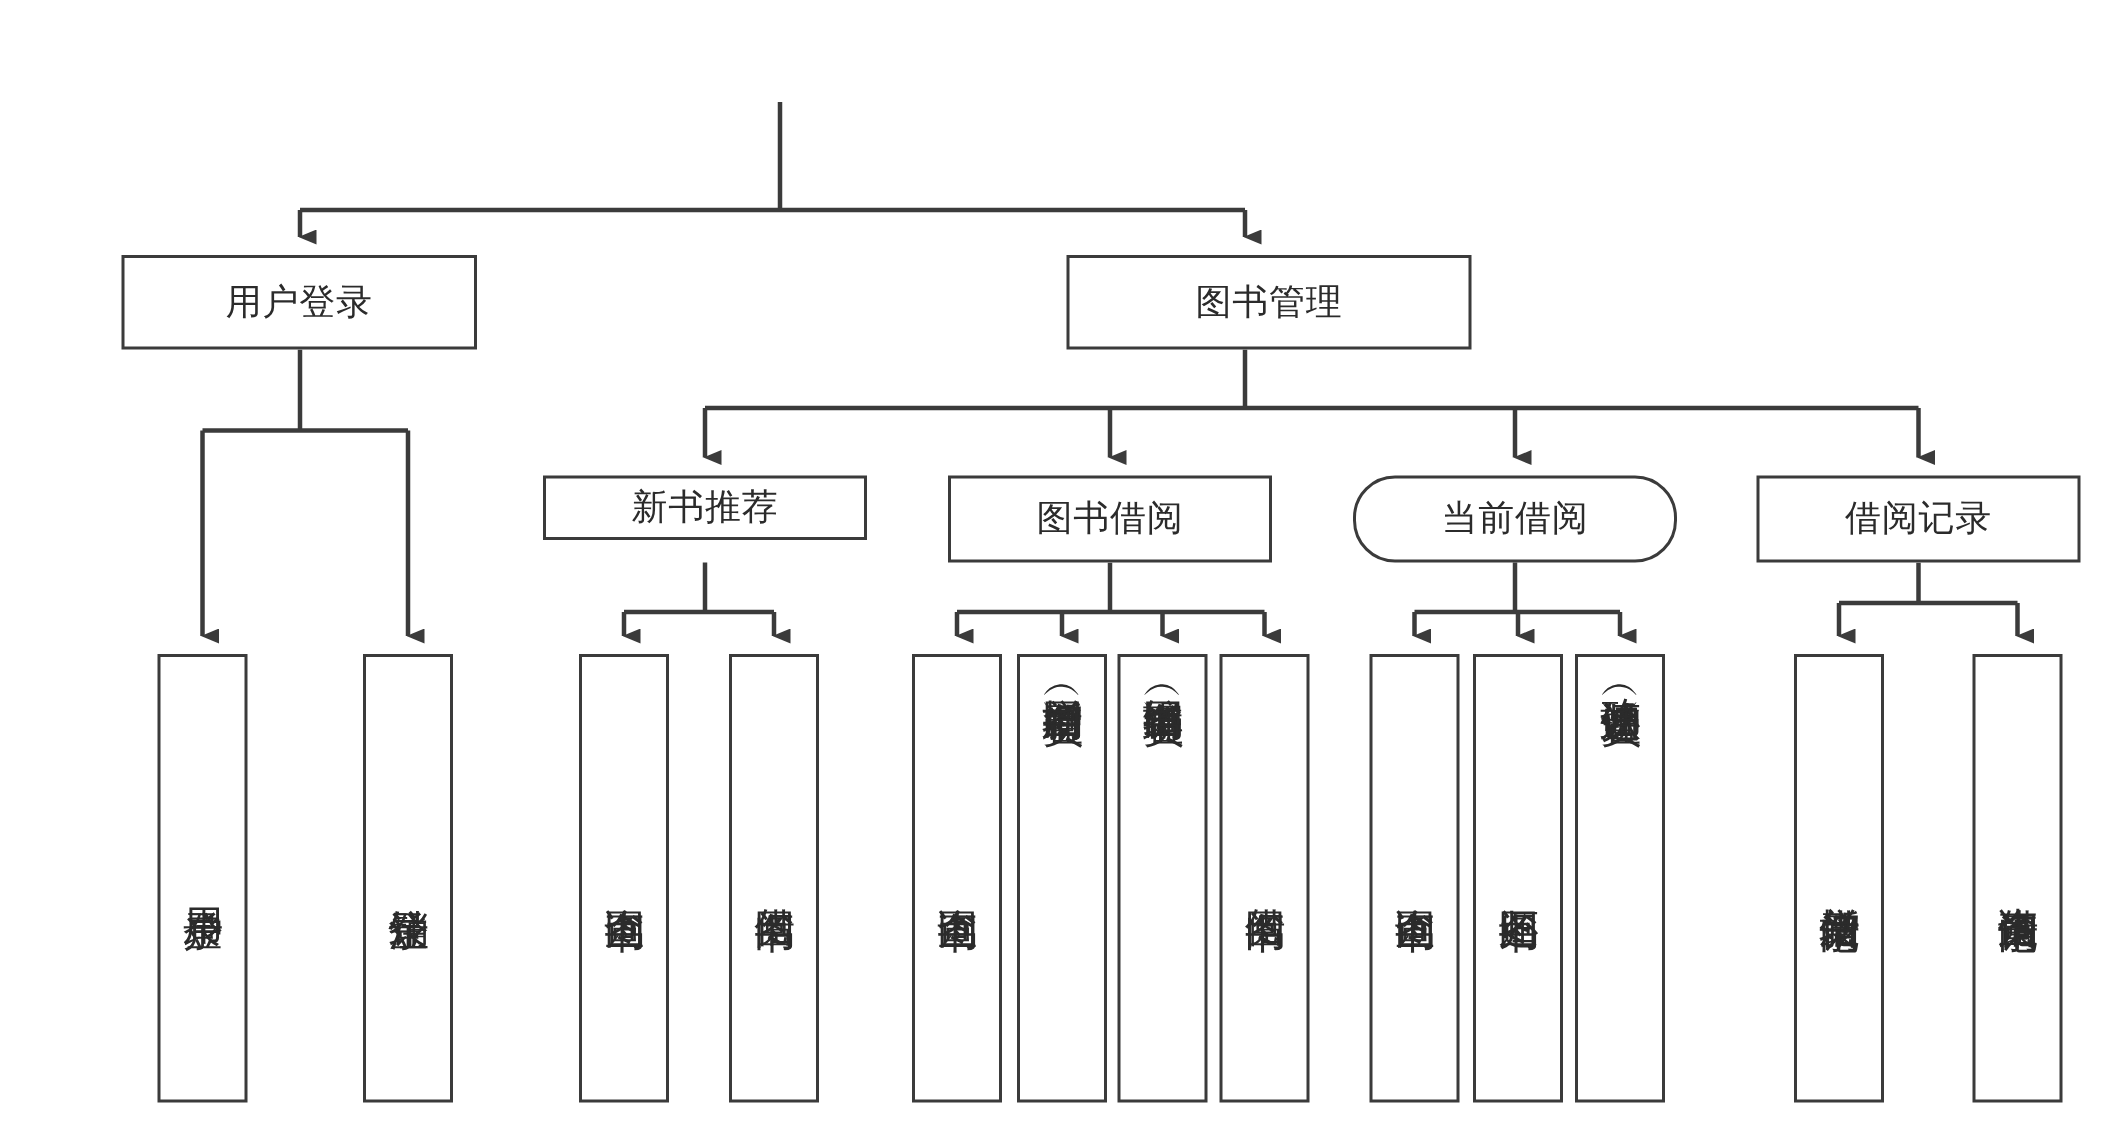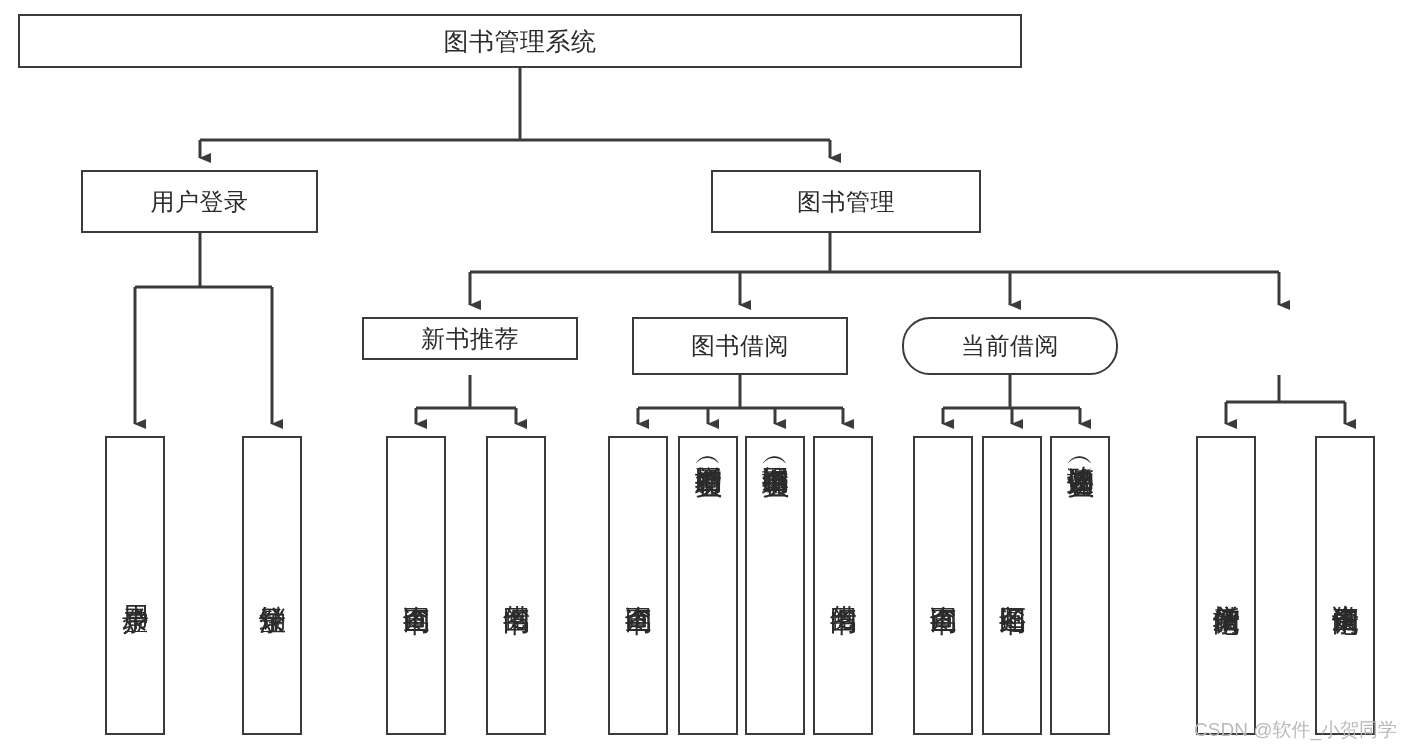--- a/index.html
+++ b/index.html
@@ -128,40 +128,40 @@
       <path d="M 1012 408 L 1012 424" marker-end="url(#arrow)"></path>
       <path d="M 1080 408 L 1080 424" marker-end="url(#arrow)"></path>
 
       <path d="M 1279 375 L 1279 402"></path>
       <path d="M 1226 402 L 1345 402"></path>
       <path d="M 1226 402 L 1226 424" marker-end="url(#arrow)"></path>
       <path d="M 1345 402 L 1345 424" marker-end="url(#arrow)"></path>
     </g>
   </svg>
 
-  <div class="node root horiz" style="left:18px; top:14px; width:1004px; height:54px;">
-    <span class="node-label">图书管理系统</span>
-  </div>
 
   <div class="node horiz" style="left:81px; top:170px; width:237px; height:63px;">
     <span class="node-label">用户登录</span>
   </div>
   <div class="node horiz" style="left:711px; top:170px; width:270px; height:63px;">
     <span class="node-label">图书管理</span>
   </div>
 
   <div class="node horiz" style="left:362px; top:317px; width:216px; height:43px;">
     <span class="node-label">新书推荐</span>
   </div>
   <div class="node horiz" style="left:632px; top:317px; width:216px; height:58px;">
     <span class="node-label">图书借阅</span>
   </div>
   <div class="node horiz" style="left:902px; top:317px; width:216px; height:58px;border-radius:28px;">
     <span class="node-label">当前借阅</span>
   </div>
+  <div class="node horiz" style="left:1171px; top:317px; width:216px; height:58px;">
+    <span class="node-label">借阅记录</span>
+  </div>
 
   <div class="node vert centered" style="left:105px; top:436px; width:60px; height:299px;">
     <span class="node-label">用户登录</span>
   </div>
   <div class="node vert centered" style="left:242px; top:436px; width:60px; height:299px;">
     <span class="node-label">注销登录</span>
   </div>
   <div class="node vert centered" style="left:386px; top:436px; width:60px; height:299px;">
     <span class="node-label">查询图书</span>
   </div>
@@ -189,14 +189,13 @@
   <div class="node vert" style="left:1050px; top:436px; width:60px; height:299px;">
     <span class="node-label">确认归还（管理员）</span>
   </div>
   <div class="node vert centered" style="left:1196px; top:436px; width:60px; height:299px;">
     <span class="node-label">新增借阅记录</span>
   </div>
   <div class="node vert centered" style="left:1315px; top:436px; width:60px; height:299px;">
     <span class="node-label">查询借阅记录</span>
   </div>
 
-  <div class="watermark">CSDN @软件_小贺同学</div>
 </div>
 
 </body></html>

